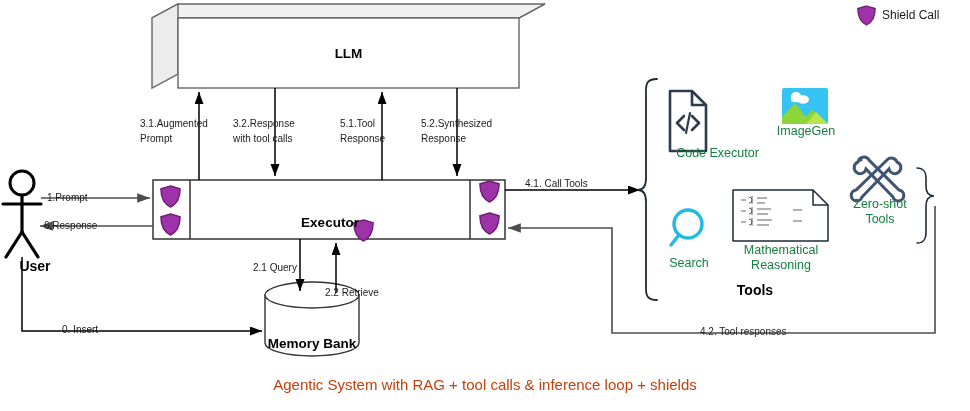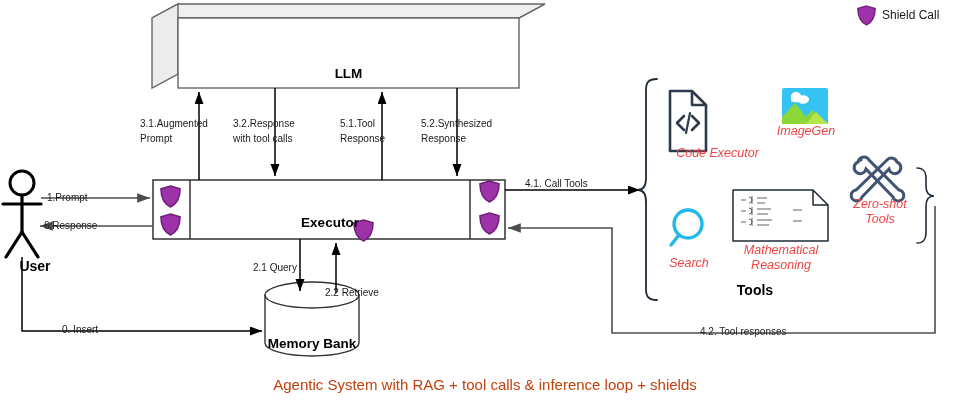--- a/index.html
+++ b/index.html
@@ -6,21 +6,21 @@
   html,body{margin:0;padding:0;background:#ffffff;}
   body{
     width:970px;height:411px;position:relative;overflow:hidden;
     font-family:"Liberation Sans","DejaVu Sans",sans-serif;
     color:#000000;
   }
   #stage{position:absolute;left:0;top:0;width:970px;height:411px;}
   svg.layer{position:absolute;left:0;top:0;width:970px;height:411px;overflow:visible;}
   .lbl{position:absolute;font-size:10px;line-height:15px;color:#1a1a1a;white-space:pre;text-align:left;}
   .node-title{position:absolute;font-weight:bold;font-size:13.5px;color:#000;white-space:nowrap;}
-  .tool-cap{position:absolute;font-size:12.5px;line-height:15px;color:#ef4444;text-align:center;white-space:pre;font-style:italic;}
+  .tool-cap{position:absolute;font-size:12.5px;line-height:15px;color:#15803d;text-align:center;white-space:pre;}
   .caption{position:absolute;font-size:15px;color:#c2410c;white-space:nowrap;}
   .legend-text{position:absolute;font-size:12px;color:#1a1a1a;white-space:nowrap;}
 </style>
 </head>
 <body>
 
 <div id="stage">
 
   <svg class="layer" viewBox="0 0 970 411">
     <defs>
@@ -162,21 +162,21 @@
         <path d="M793 210 h9"></path>
         <path d="M741 222 h5 M749 219 q3 0 3 3 q0 3 -3 3"></path>
         <path d="M752 218 v8"></path>
         <path d="M757 220 h15 M757 225 h12"></path>
         <path d="M793 221 h9"></path>
       </g>
     </g>
 
   </svg>
 
-  <div class="node-title" style="left:0;top:46px;width:697px;text-align:center;margin-top:20px;">LLM</div>
+  <div class="node-title" style="left:0;top:46px;width:697px;text-align:center;">LLM</div>
   <div class="node-title" style="left:190px;top:201px;width:280px;text-align:center;margin-top:14px;">Executor</div>
   <div class="node-title" style="left:262px;top:336px;width:100px;text-align:center;">Memory Bank</div>
   <div class="node-title" style="left:12px;top:258px;width:46px;text-align:center;font-size:14px;">User</div>
   <div class="node-title" style="left:710px;top:282px;width:90px;text-align:center;font-size:14px;">Tools</div>
 
   <div class="lbl" style="left:47px;top:190px;width:100px;">1.Prompt</div>
   <div class="lbl" style="left:44px;top:218px;width:106px;">6.Response</div>
   <div class="lbl" style="left:62px;top:322px;width:160px;">0. Insert</div>
   <div class="lbl" style="left:253px;top:260px;width:80px;">2.1 Query</div>
   <div class="lbl" style="left:325px;top:260px;width:96px;margin-top:25px;">2.2 Retrieve</div>

